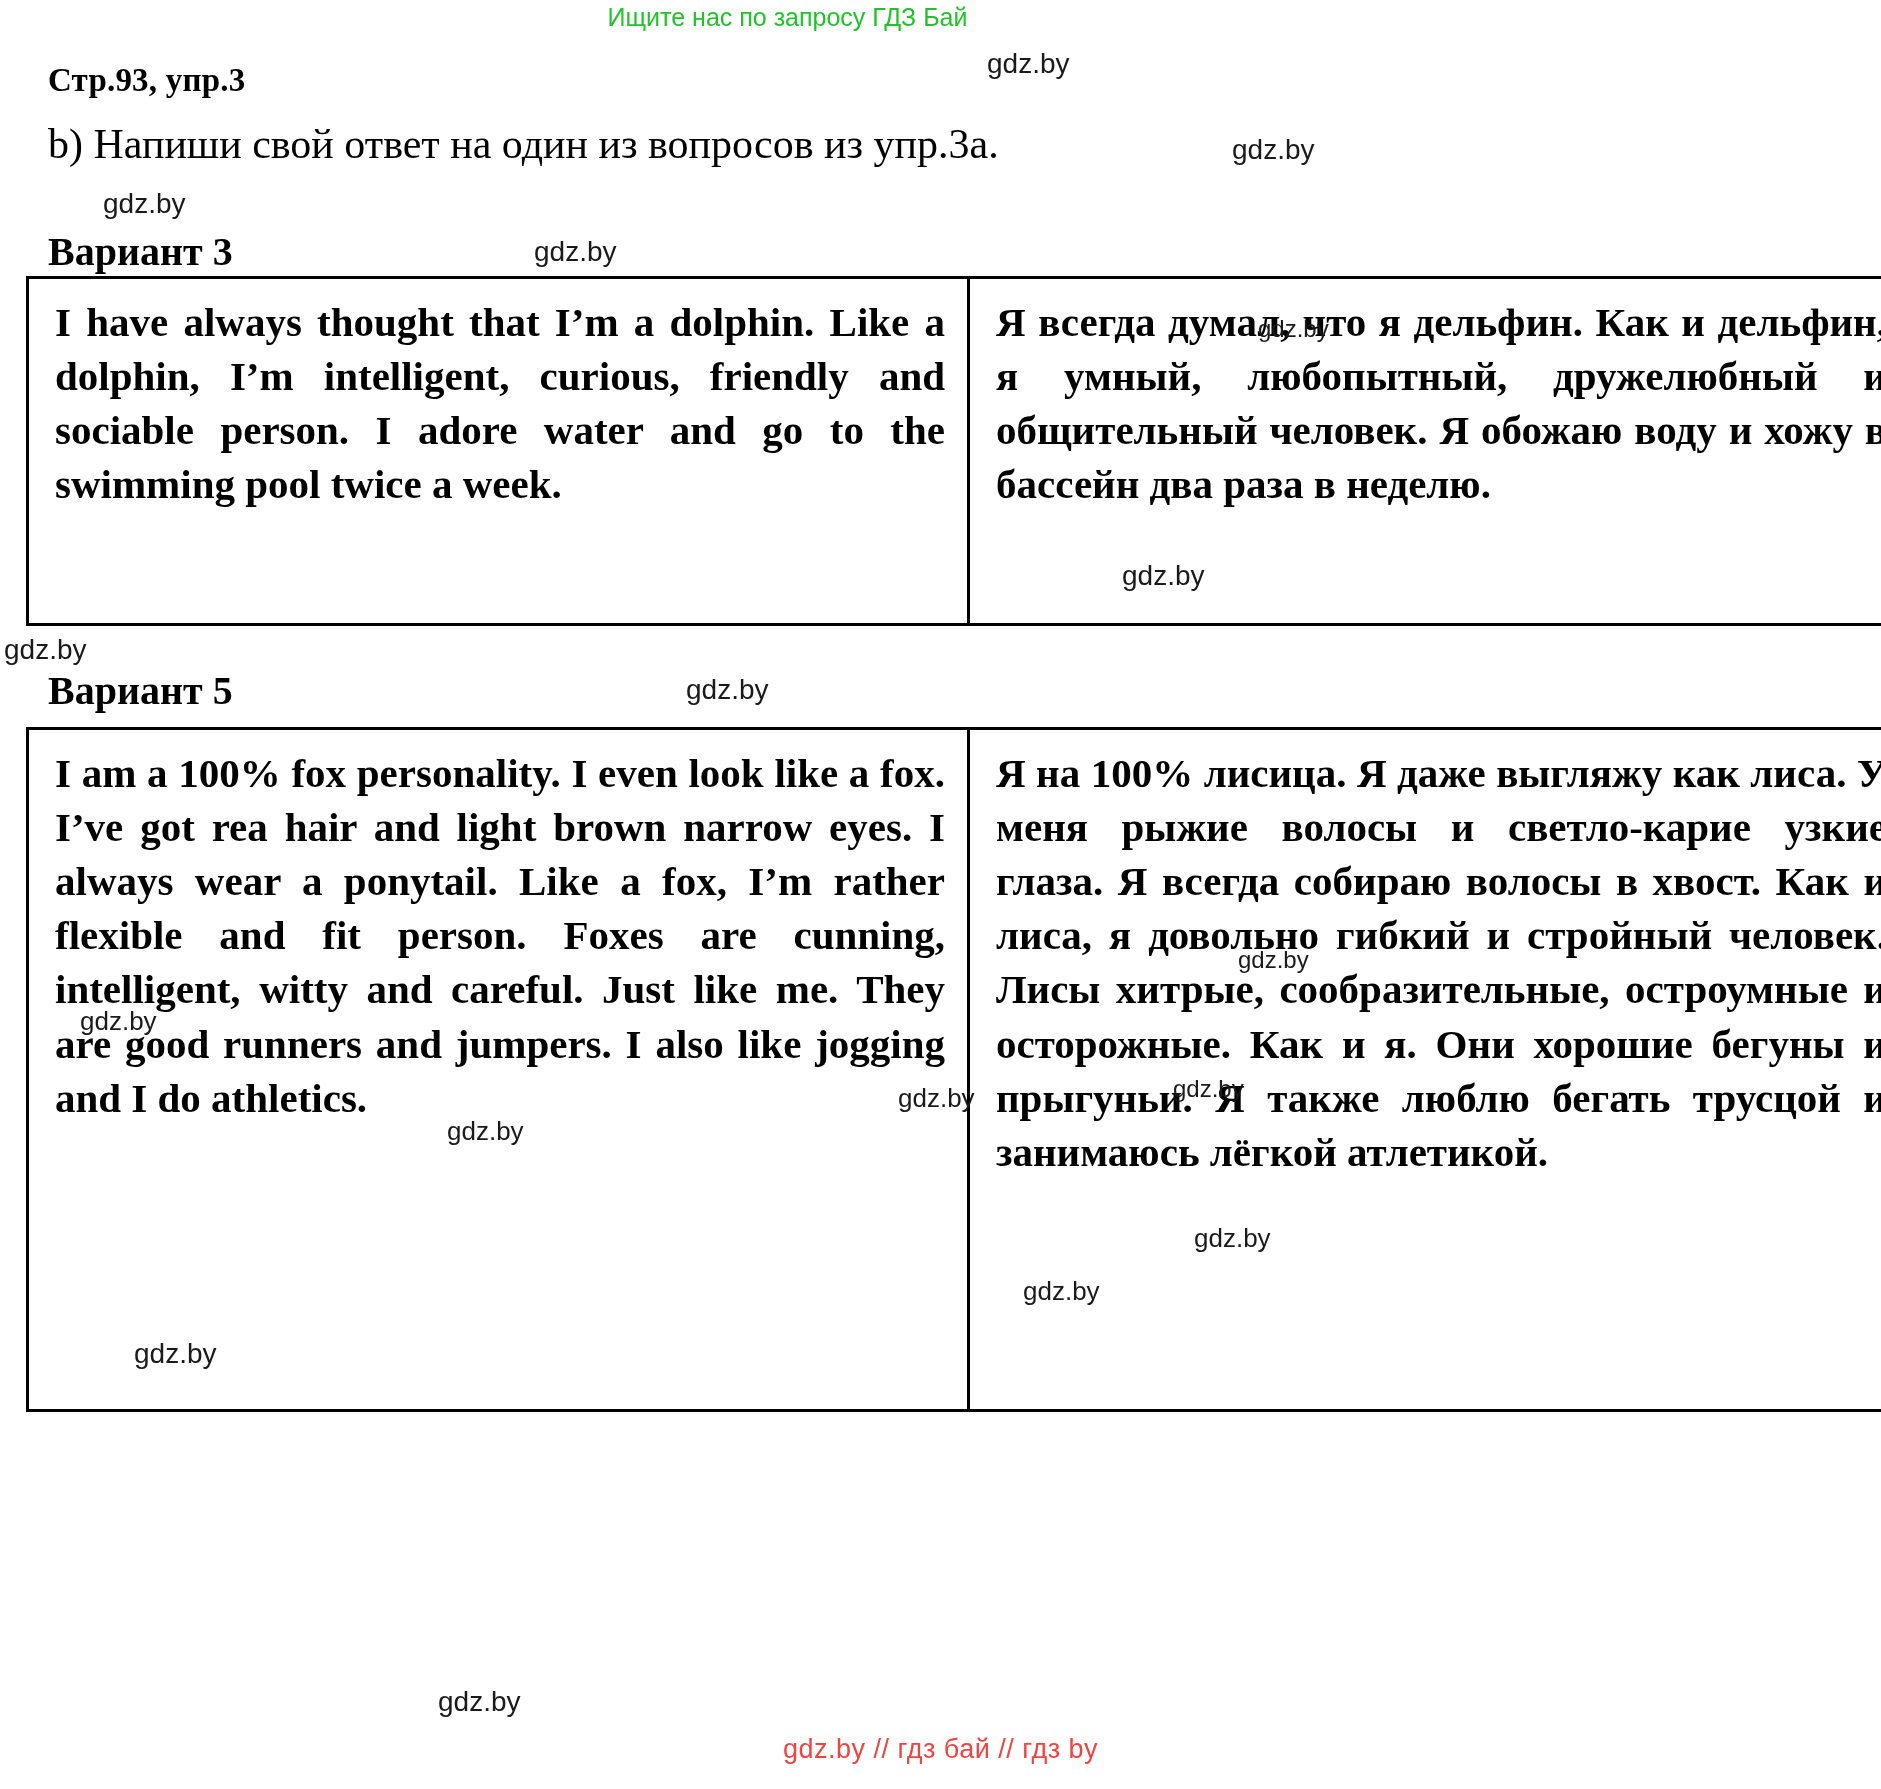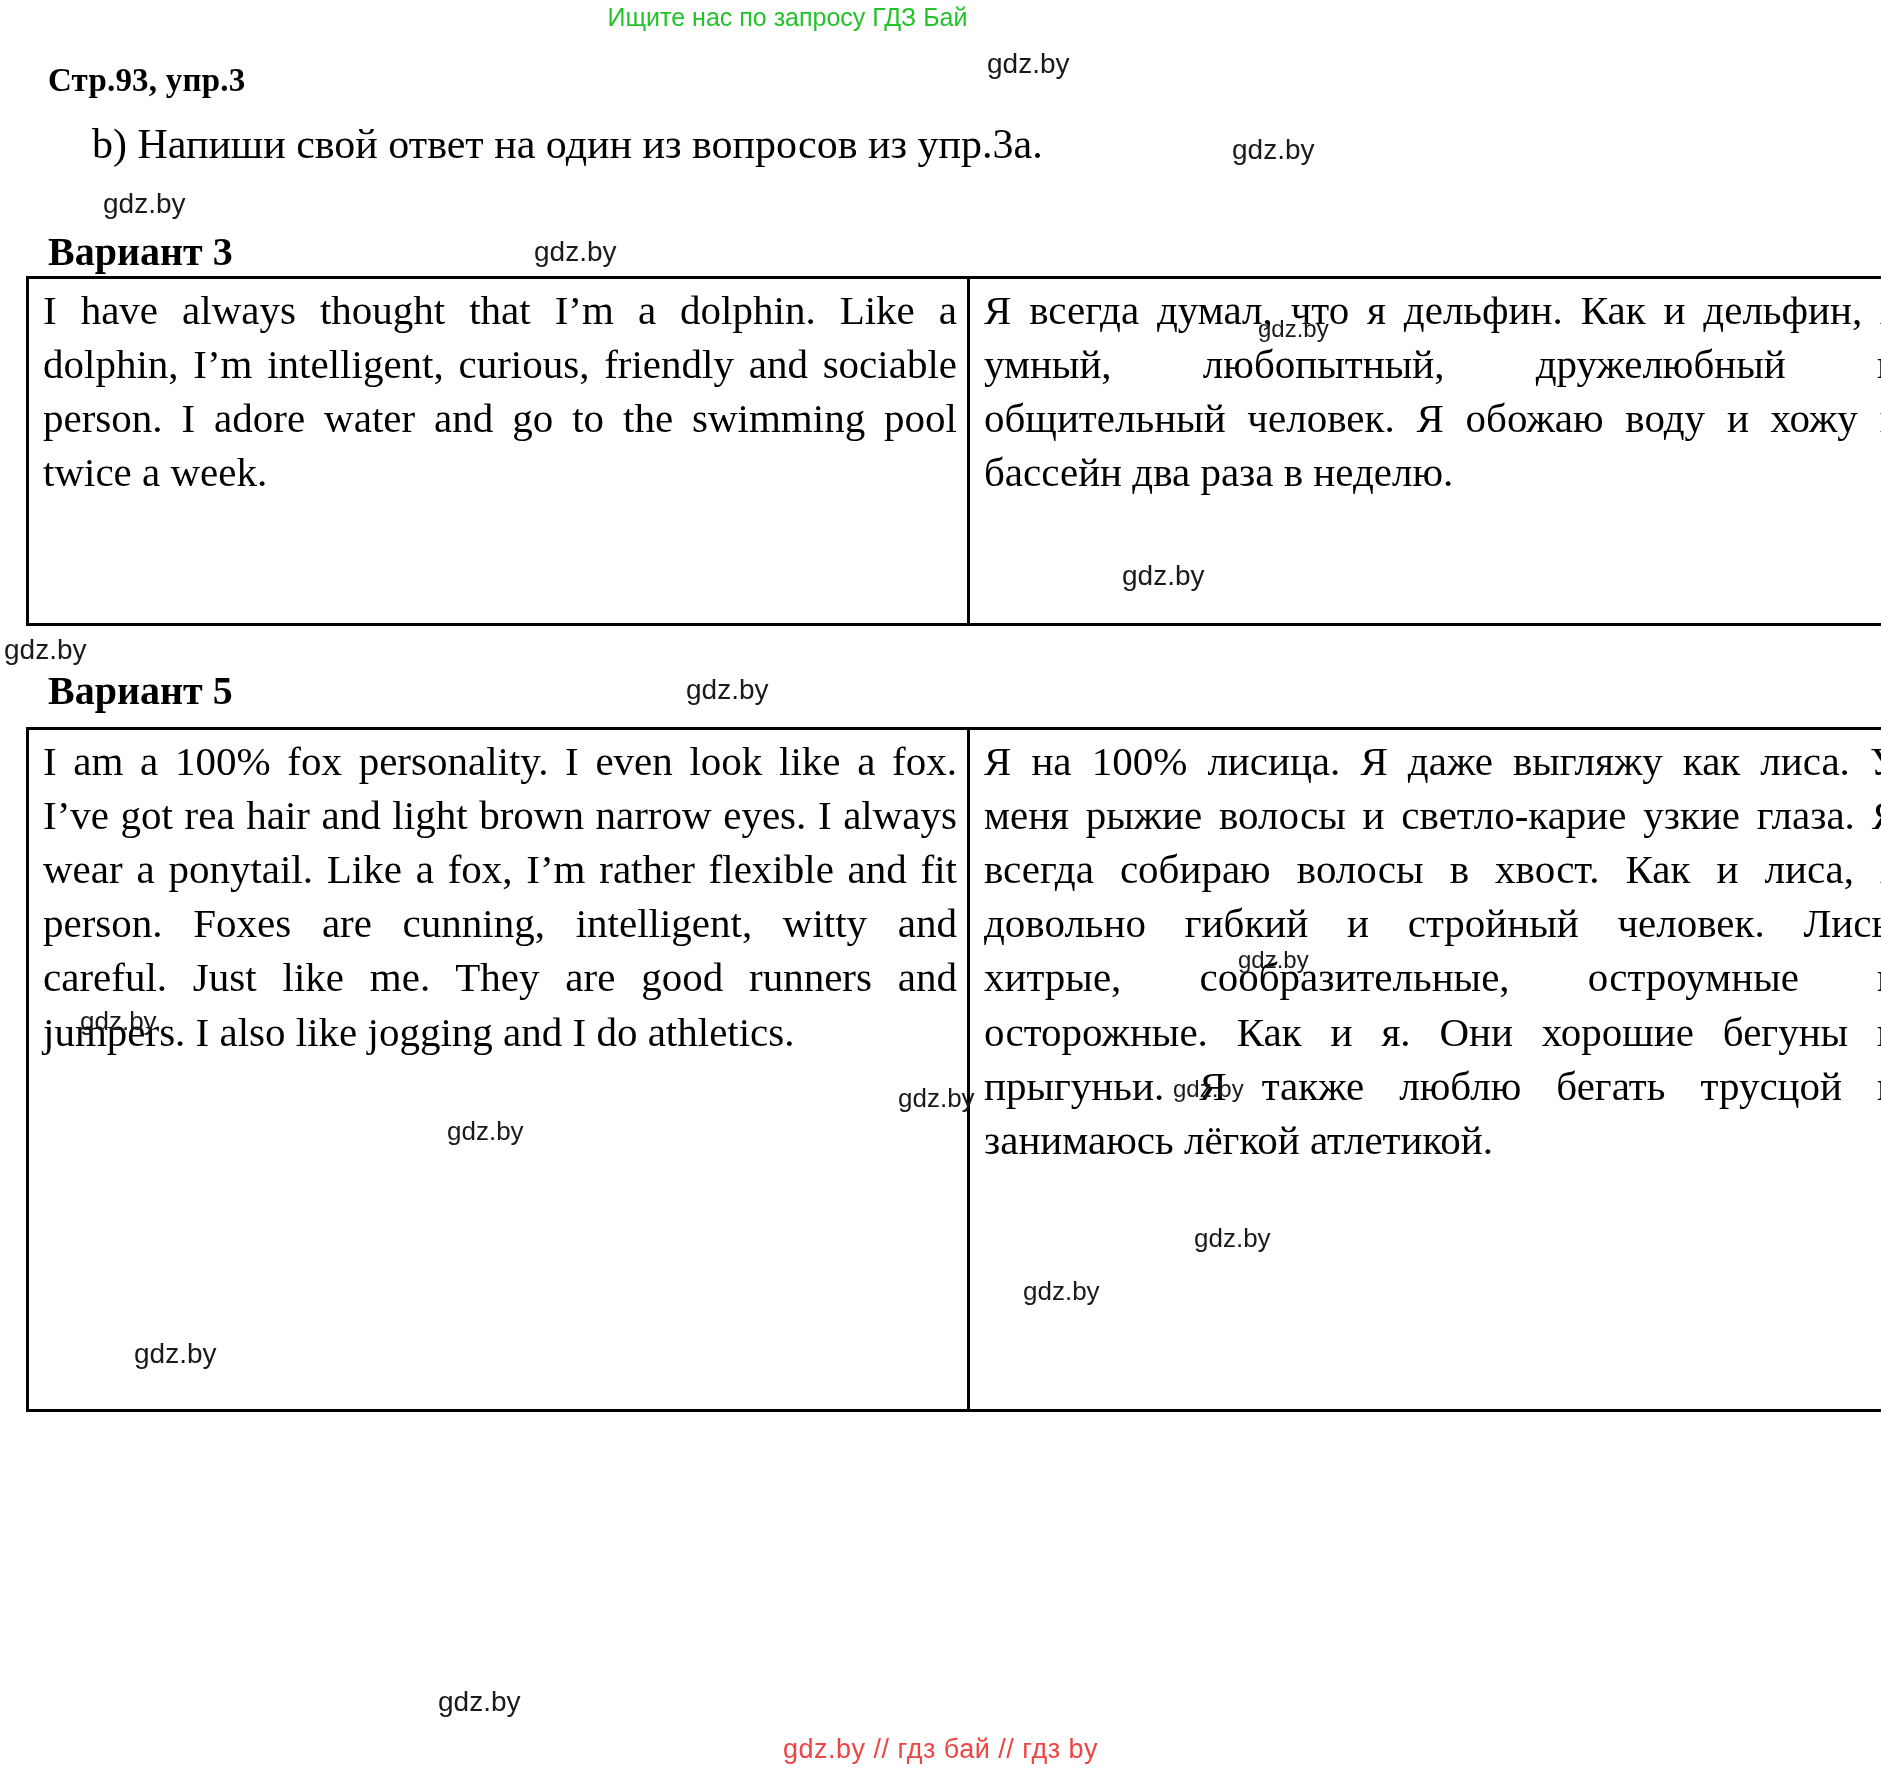--- a/index.html
+++ b/index.html
@@ -61,21 +61,20 @@
     font-size: 33px;
     font-weight: bold;
     letter-spacing: 0.2px;
   }
   .task-text {
     position: absolute;
     left: 48px;
     top: 120px;
     font-size: 42px;
     font-weight: normal;
-    margin-left: 44px;
   }
   .variant-label {
     position: absolute;
     left: 48px;
     font-size: 40px;
     font-weight: bold;
   }
   #variant1-label { top: 228px; }
   #variant2-label { top: 667px; }
 
@@ -90,21 +89,21 @@
   table.tt td {
     border: 3px solid #000;
     padding: 4px 10px 10px 14px;
     vertical-align: top;
     font-size: 41px;
     line-height: 1.32;
     text-align: justify;
     text-align-last: left;
     hyphens: none;
   }
-  table.tt td p { margin: 0; }
+  table.tt td p { margin: 12px; font-weight: bold; }
   #table-variant1 { top: 276px; }
   #table-variant2 { top: 727px; }
   #table-variant1 td { height: 330px; }
   #table-variant2 td { height: 665px; }
   .col-en { width: 914px; }
   .col-ru { width: 915px; }
 
   
   .footer {
     position: absolute;

